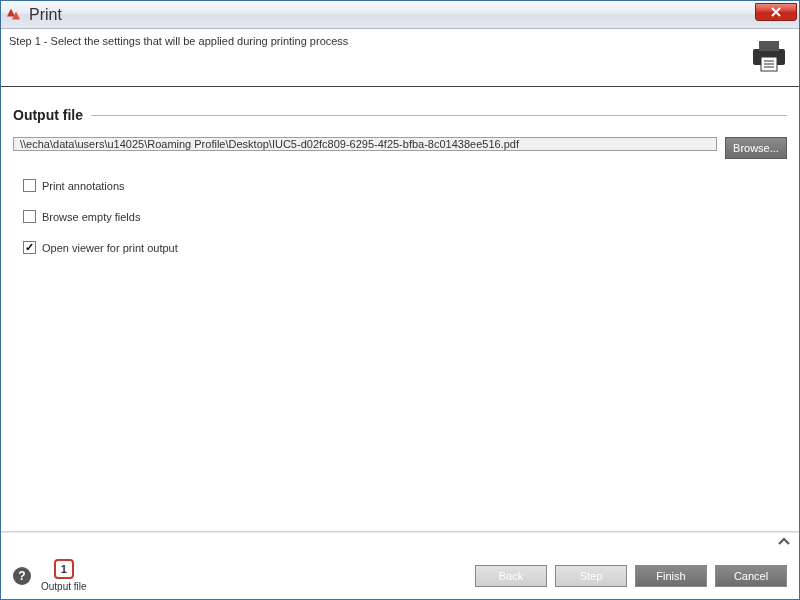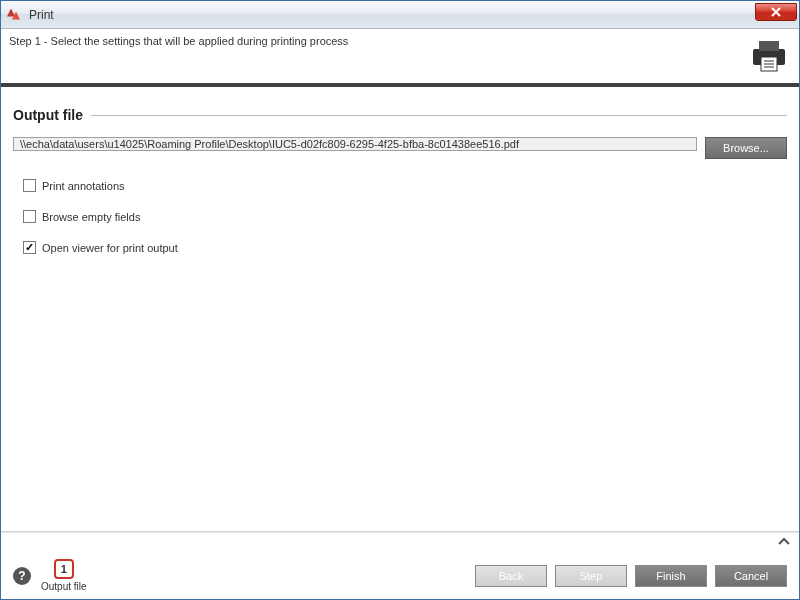--- a/index.html
+++ b/index.html
@@ -47,21 +47,21 @@
       position: absolute;
       width: 8px;
       height: 8px;
       background: #e74c3c;
       clip-path: polygon(50% 0%, 100% 100%, 0% 100%);
       left: 5px;
       top: 5px;
     }
     .titlebar .title {
       color: #333;
-      font-size: 12px;
+      font-size: 16px;
     }
     .close-btn {
       position: absolute;
       right: 2px;
       top: 2px;
       width: 42px;
       height: 18px;
       background: linear-gradient(to bottom, #e88a82 0%, #d94335 45%, #c6281e 50%, #c22e1b 100%);
       border: 1px solid #8b1a10;
       border-radius: 0 0 3px 3px;
@@ -70,21 +70,21 @@
       justify-content: center;
       cursor: pointer;
     }
     .close-btn svg {
       width: 12px;
       height: 12px;
     }
     
     .step-header {
       padding: 6px 8px;
-      border-bottom: 4px solid #404040;
+      border-bottom: 1px solid #404040;
       display: flex;
       align-items: flex-start;
       justify-content: space-between;
       height: 58px;
       background: #fff;
     }
     .step-header .step-text {
       font-size: 11px;
       color: #333;
     }
@@ -122,21 +122,21 @@
       flex: 1;
       height: 14px;
       border: 1px solid #a0a0a0;
       background: #f1f1f1;
       padding: 0 6px;
       font-size: 11px;
       color: #333;
       font-family: inherit;
     }
     .browse-btn {
-      width: 82px;
+      width: 62px;
       height: 22px;
       background: linear-gradient(to bottom, #8a8a8a, #6e6e6e);
       border: 1px solid #5a5a5a;
       color: #fff;
       font-size: 11px;
       cursor: pointer;
       font-family: inherit;
     }
     .checkbox-row {
       display: flex;

